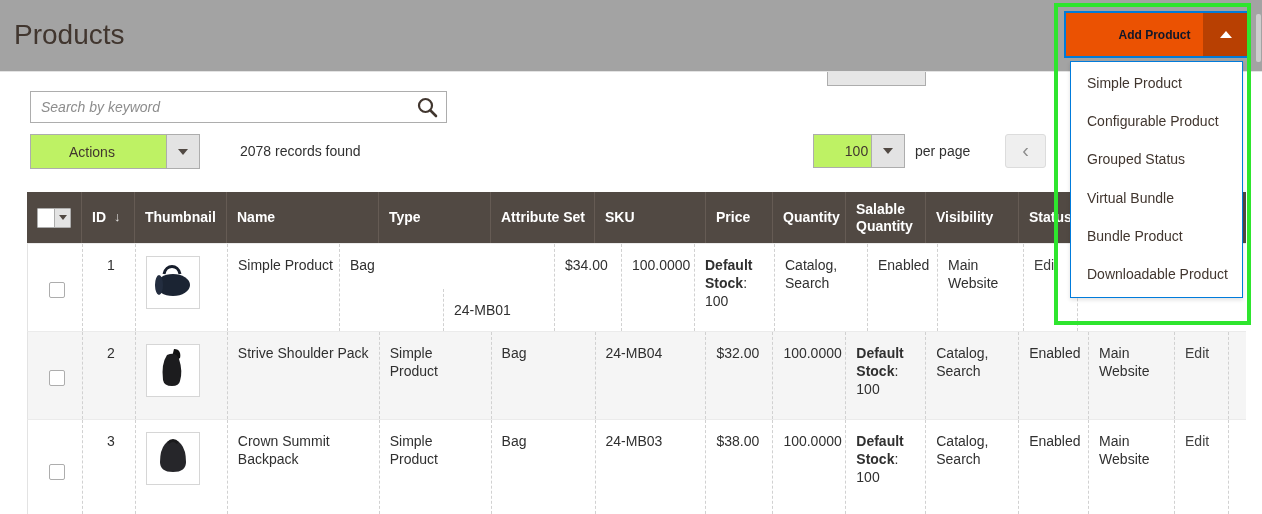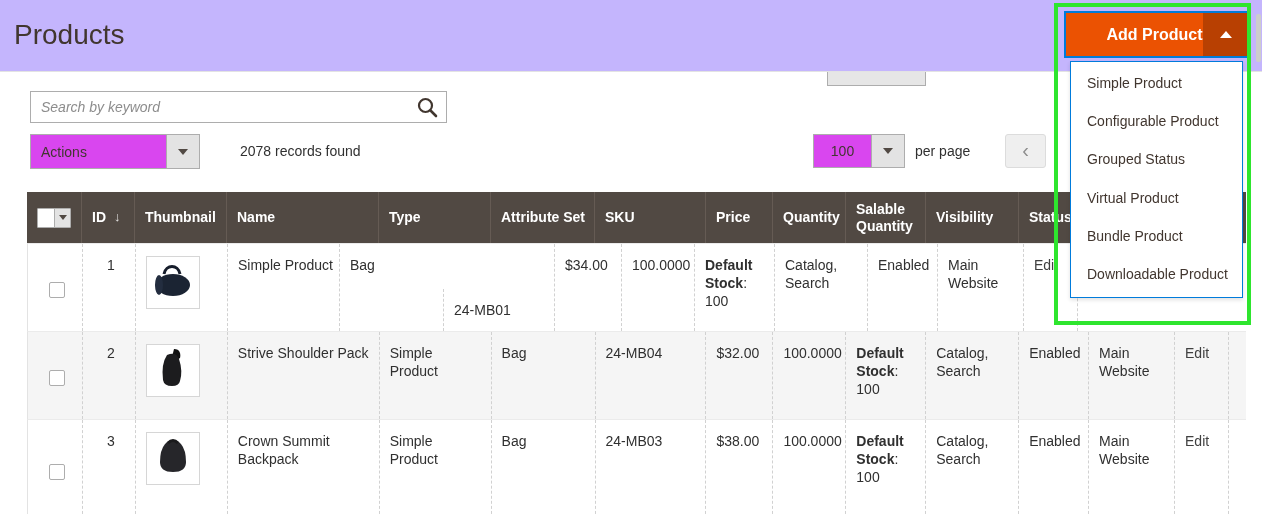--- a/index.html
+++ b/index.html
@@ -6,21 +6,21 @@
   html,body { width:1262px; height:514px; overflow:hidden; }
   body {
     position:relative;
     font-family:"Liberation Sans","DejaVu Sans",sans-serif;
     background:#ffffff; color:#303030; font-size:14px;
   }
 
   
   .page-header {
     position:absolute; left:0; top:0; width:1262px; height:72px;
-    background:#c4b5fd; border-bottom:1px solid #e3e3e3;
+    background:#a3a3a3; border-bottom:1px solid #e3e3e3;
   }
   .page-title {
     position:absolute; left:14px; top:19px;
     font-size:28px; font-weight:400; color:#41362f;
   }
 
   
   .search-box {
     position:absolute; left:30px; top:91px; width:417px; height:32px;
     border:1px solid #adadad; background:#fff;
@@ -30,22 +30,22 @@
     border:none; outline:none; padding:0 10px;
     font:italic 14px "Liberation Sans",sans-serif; color:#303030; background:transparent;
   }
   .search-input::placeholder { color:#8d8d8d; font-style:italic; }
   .search-btn {
     position:absolute; right:6px; top:3px; width:26px; height:26px;
     background:none; border:none; cursor:pointer;
   }
 
   .select-box {
-    position:absolute; height:35px; background:#d946ef;
-    border:1px solid #adadad; display:flex; align-items:stretch;
+    position:absolute; height:35px; background:#bef264;
+    border:1px solid #adadad; display:flex; align-items:stretch;padding-left:28px;
   }
   .actions-select { left:30px; top:134px; width:170px; }
   .select-label { flex:1; display:flex; align-items:center; padding-left:10px; color:#41362f; }
   .select-toggle {
     width:33px; background:#e3e3e3; border-left:1px solid #adadad;
     display:flex; align-items:center; justify-content:center; cursor:pointer;
   }
   .caret-down {
     width:0; height:0; border-left:5px solid transparent;
     border-right:5px solid transparent; border-top:6px solid #514943;
@@ -108,21 +108,21 @@
   }
   .edit-link { color:#404040; cursor:pointer; text-decoration:none; }
 
   
   .add-product-btn {
     position:absolute; left:1064px; top:11px; width:187px; height:47px;
     display:flex; border:2px solid #007bdb; background:#eb5202; z-index:35; cursor:pointer;
   }
   .add-product-main {
     flex:1; display:flex; align-items:center; justify-content:center;
-    color:#ffffff; font-size:16px; font-weight:bold;padding-left:40px;
+    color:#0f172a; font-size:12px; font-weight:bold;padding-left:40px;
   }
   .add-product-toggle {
     width:46px; background:#b84002; display:flex; align-items:center; justify-content:center;
     cursor:pointer;
   }
   .caret-up {
     width:0; height:0; border-left:6px solid transparent;
     border-right:6px solid transparent; border-bottom:7px solid #fff;
   }
   .add-product-menu {
@@ -317,18 +317,18 @@
   <span class="add-product-main">Add Product</span>
   <span class="add-product-toggle">
     <span class="caret-up"></span>
   </span>
 </div>
 
 <div class="add-product-menu" id="addProductMenu">
     <div class="menu-item">Simple Product</div>
     <div class="menu-item">Configurable Product</div>
     <div class="menu-item">Grouped Status</div>
-    <div class="menu-item">Virtual Product</div>
+    <div class="menu-item">Virtual Bundle</div>
     <div class="menu-item">Bundle Product</div>
     <div class="menu-item">Downloadable Product</div>
   </div>
 
 <div class="annotation-box"></div>
 
 </body></html>

